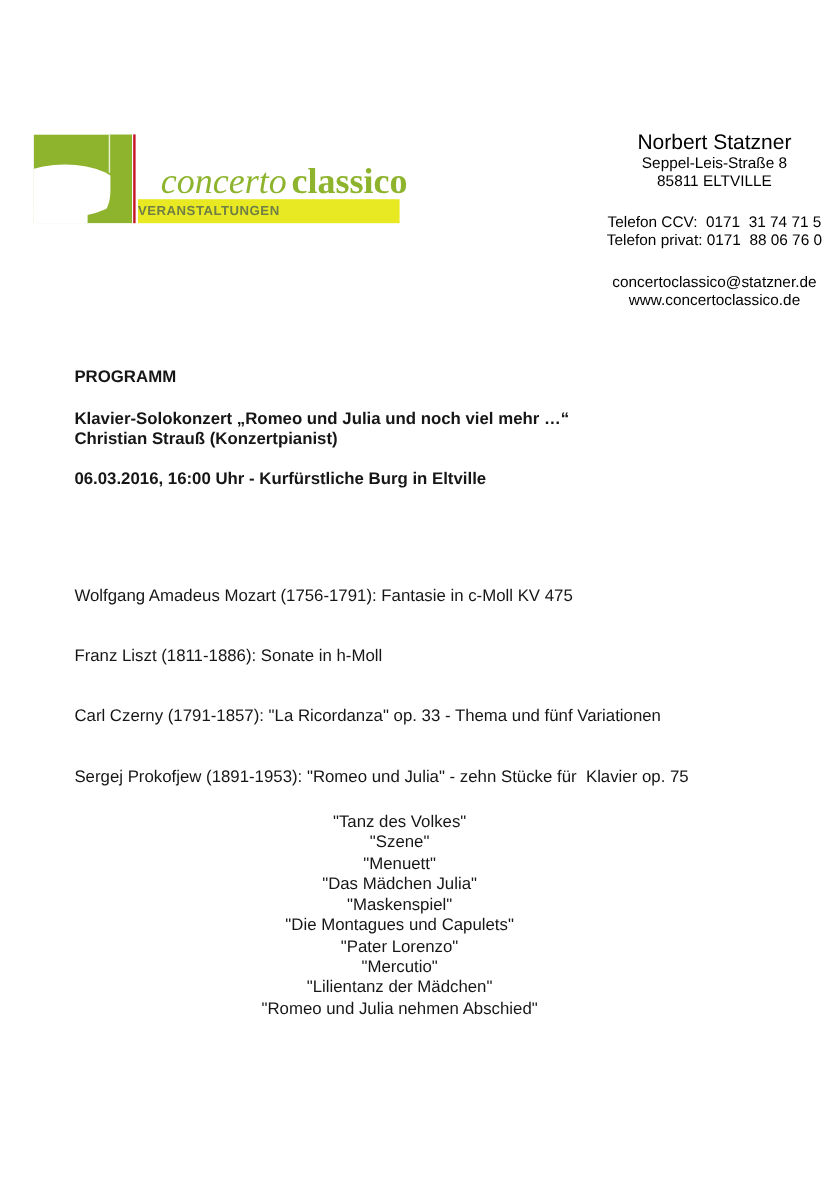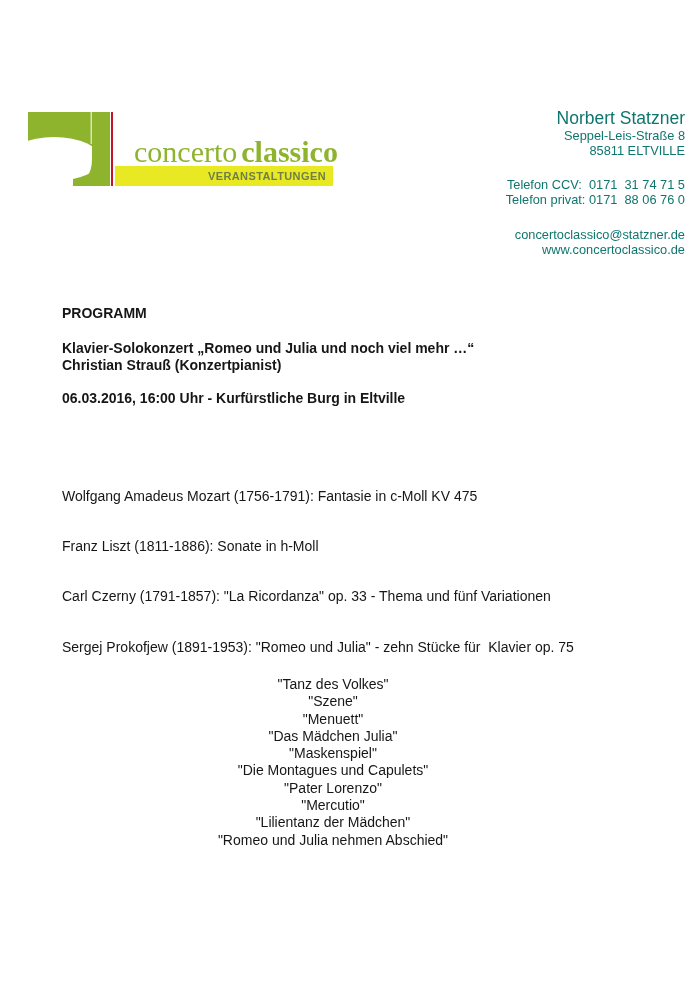--- a/index.html
+++ b/index.html
@@ -10,33 +10,33 @@
   }
 
   
   .logo-mark { position:absolute; left:28px; top:112px; width:82px; height:74px; }
   .logo-redline { position:absolute; left:111px; top:112px; width:2px; height:74px; background:#c41425; }
   .wordmark {
     position:absolute; left:134px; top:138px; width:200px;
     font-family:"Liberation Serif", serif; font-size:30px; line-height:28px;
     color:#8eb42e; white-space:nowrap;
   }
-  .wordmark .wm-italic { }
+  .wordmark .wm-italic { font-style:italic; }
   .wordmark .wm-bold { font-weight:bold; margin-left:4px;margin-top:40px; }
   .tagline-bar {
     position:absolute; left:115px; top:166px; width:218px; height:20px;
-    background:#e8e923; text-align:right;
+    background:#e8e923; 
   }
   .tagline-bar span {
     font-size:11px; font-weight:bold; letter-spacing:0.4px;
     line-height:20px; color:#6f7f45; padding-right:7px; display:inline-block;
   }
 
   
-  .contact { position:absolute; top:108px; right:15px; text-align:right; color:#0f766e;margin-left:48px; }
+  .contact { position:absolute; top:108px; right:15px; text-align:center; color:#000000;margin-left:48px; }
   .contact-name { font-size:17.5px; line-height:20px; margin-bottom:1px; }
   .contact-line { font-size:12.8px; line-height:14.6px; white-space:pre; }
   .contact-gap-a { height:20px; }
   .contact-gap-b { height:21px; }
 
   
   .row {
     position:absolute; left:16px; width:666px; 
     font-size:14px; line-height:17px; white-space:pre;padding-left:46px;
   }

